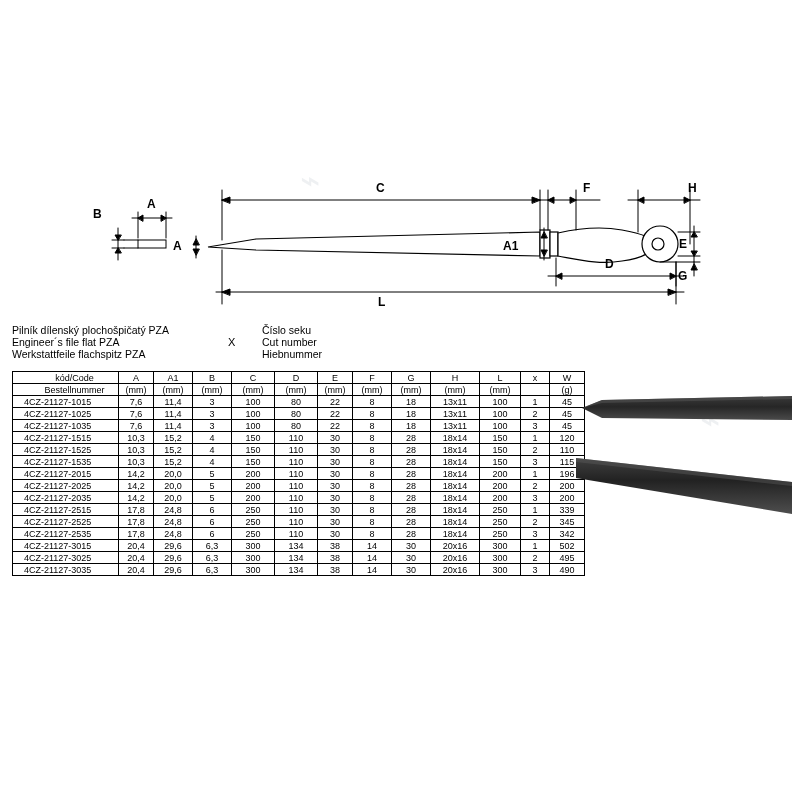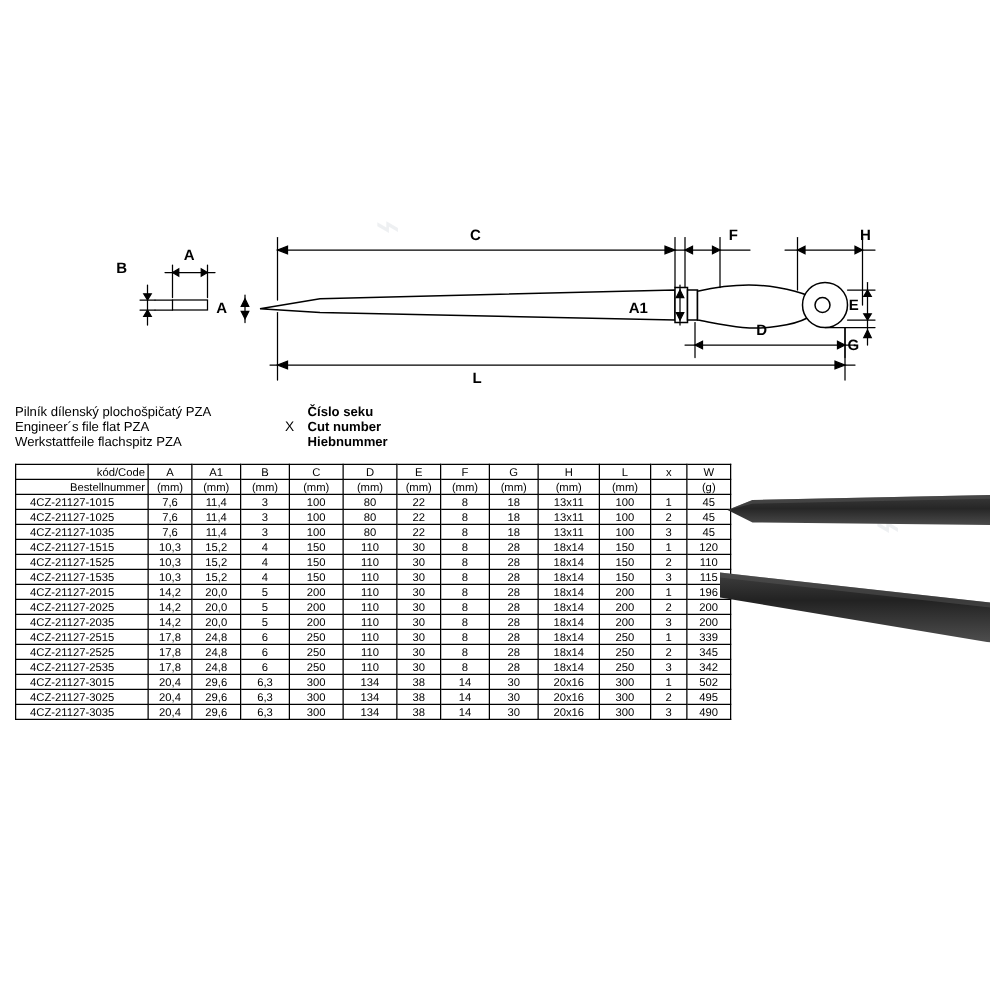--- a/index.html
+++ b/index.html
@@ -47,22 +47,21 @@
     font-size: 10.5px;
     line-height: 12px;
   }
   .cutnum .xmark {
     position: absolute;
     left: 0px;
     top: 12px;
     font-size: 11px;
   }
   .cutnum .lines {
-    margin-left: 18px;
-    font-weight: bold;
+    margin-left: 34px;
   }
   .cutnum .lines div { white-space: nowrap; }
 
   
   table.spec {
     position: absolute;
     left: 12px;
     top: 371px;
     border-collapse: collapse;
     font-size: 9px;
@@ -78,21 +77,21 @@
   table.spec thead th {
     font-weight: normal;
     height: 11px;
   }
   table.spec td.code {
     text-align: left;
     padding-left: 11px;
     width: 92px;
   }
   table.spec th.code {
-    text-align: right;
+    text-align: center;
     padding-left: 20px;
   }
   table.spec .colA   { width: 30px; }
   table.spec .colA1  { width: 34px; }
   table.spec .colB   { width: 34px; }
   table.spec .colC   { width: 38px; }
   table.spec .colD   { width: 38px; }
   table.spec .colE   { width: 30px; }
   table.spec .colF   { width: 34px; }
   table.spec .colG   { width: 34px; }

